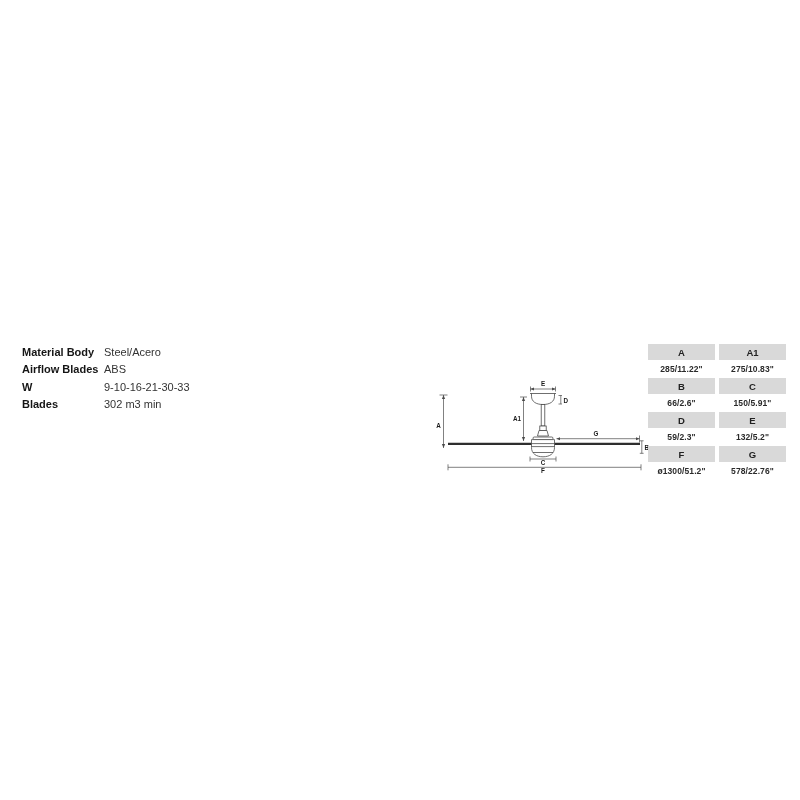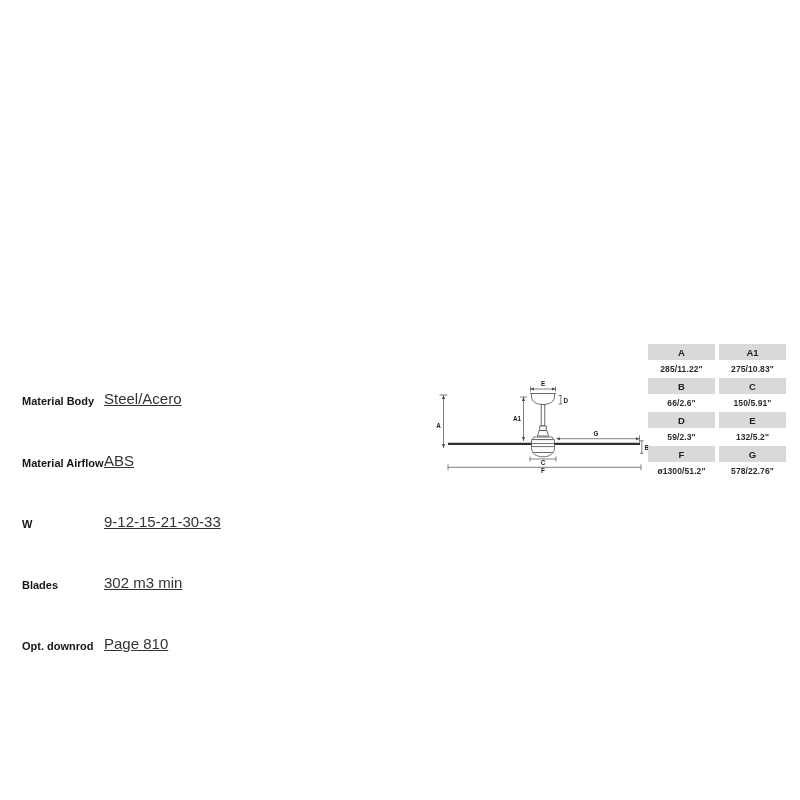--- a/index.html
+++ b/index.html
@@ -2,23 +2,23 @@
 <html><head>
 <meta charset="utf-8">
 <style>
   html,body{margin:0;padding:0;}
   body{
     width:800px;height:800px;background:#ffffff;position:relative;
     font-family:"Liberation Sans", sans-serif;overflow:hidden;
   }
   
   .spec-table{position:absolute;left:22px;top:346px;}
-  .spec-row{display:flex;align-items:flex-end;height:17.3px;white-space:nowrap;margin-top:44px;}
+  .spec-row{display:flex;align-items:flex-start;height:17.3px;white-space:nowrap;}
   .spec-label{width:82px;flex:0 0 82px;font-size:11px;font-weight:bold;color:#151515;}
-  .spec-value{font-size:15px;color:#333333;text-decoration:underline;}
+  .spec-value{font-size:11px;color:#333333;}
   
   .dim-table{
     position:absolute;left:648px;top:344px;
     display:grid;grid-template-columns:67px 67px;gap:1px 4px;
   }
   .dim-header{
     background:#d9d9d9;height:16px;display:flex;align-items:center;justify-content:center;
     font-size:9.5px;font-weight:bold;color:#222222;
   }
   .dim-value{
@@ -38,34 +38,30 @@
 </style>
 </head>
 <body>
 
 <div class="spec-table">
   <div class="spec-row">
     <span class="spec-label">Material Body</span>
     <span class="spec-value">Steel/Acero</span>
   </div>
   <div class="spec-row">
-    <span class="spec-label">Material Airflow</span>
+    <span class="spec-label">Airflow Blades</span>
     <span class="spec-value">ABS</span>
   </div>
   <div class="spec-row">
     <span class="spec-label">W</span>
-    <span class="spec-value">9-12-15-21-30-33</span>
+    <span class="spec-value">9-10-16-21-30-33</span>
   </div>
   <div class="spec-row">
     <span class="spec-label">Blades</span>
     <span class="spec-value">302 m3 min</span>
-  </div>
-  <div class="spec-row">
-    <span class="spec-label">Opt. downrod</span>
-    <span class="spec-value">Page 810</span>
   </div>
 </div>
 
 <svg class="diagram-svg" width="230" height="115" viewBox="430 370 230 115">
 
   <line class="blade" x1="448" y1="443.8" x2="640" y2="443.8"></line>
 
   <g>
     <line class="dim" x1="439.5" y1="395" x2="447.5" y2="395"></line>
     <line class="dim" x1="443.5" y1="395" x2="443.5" y2="448"></line>

